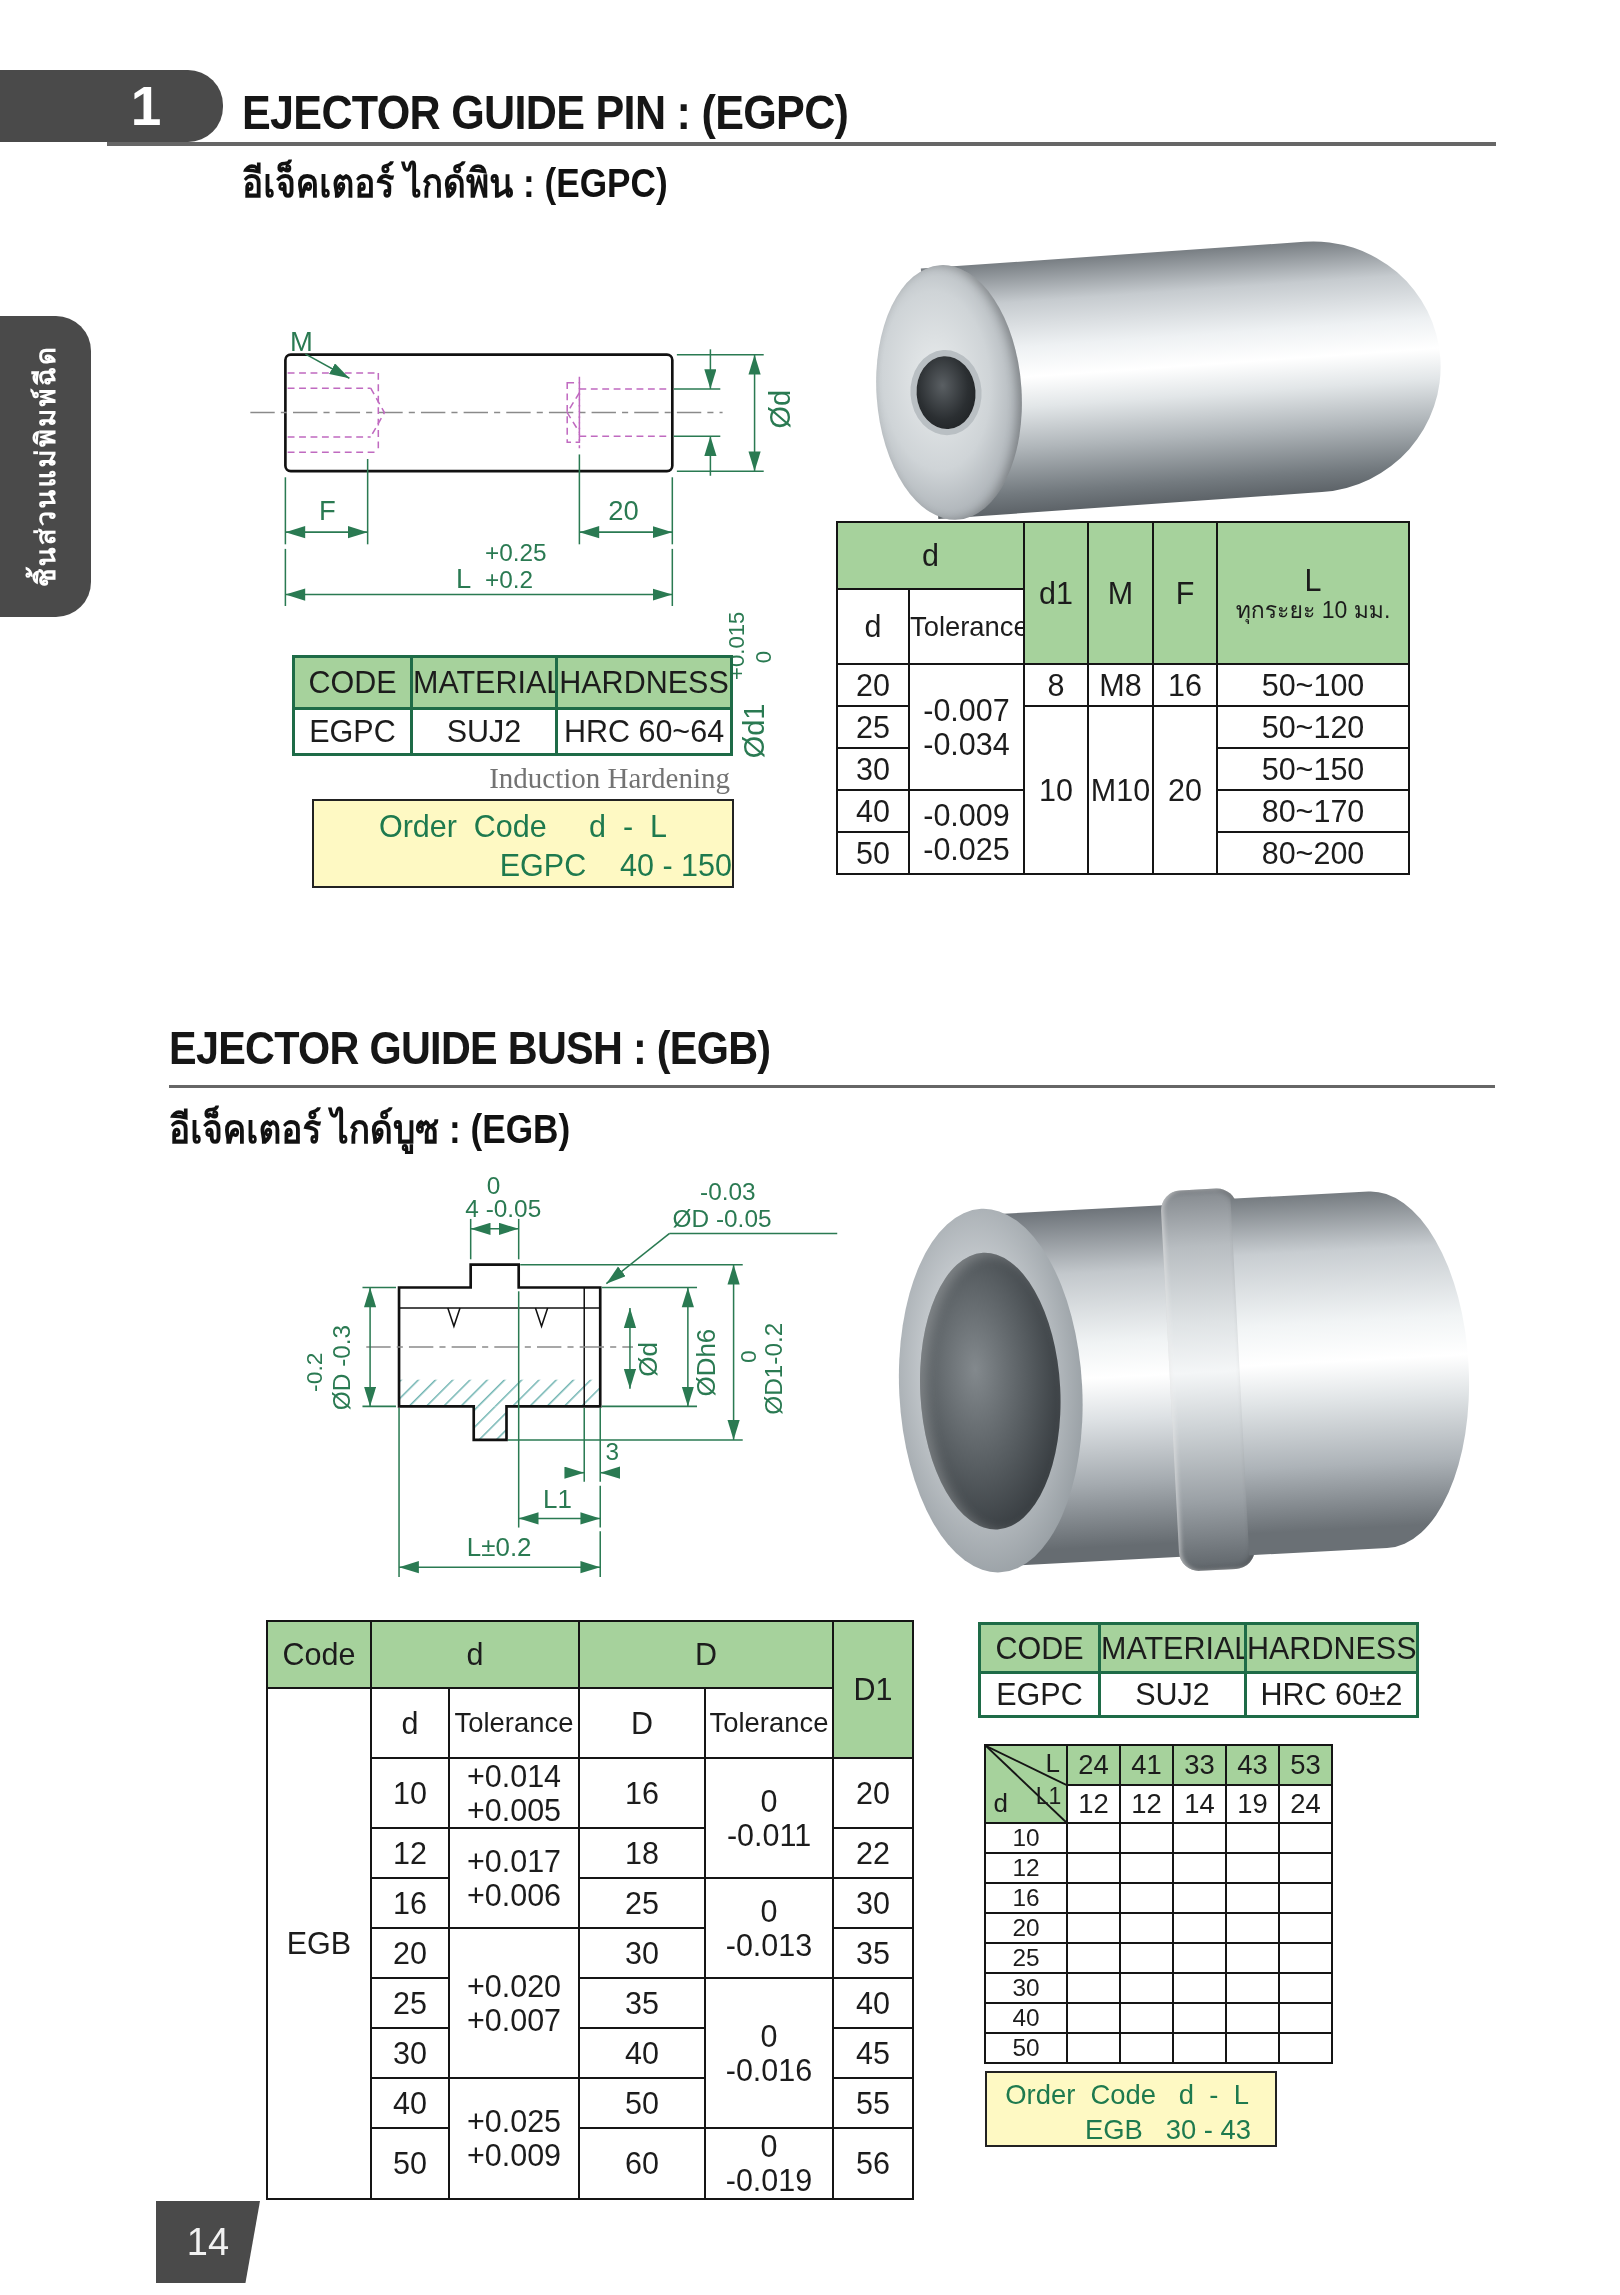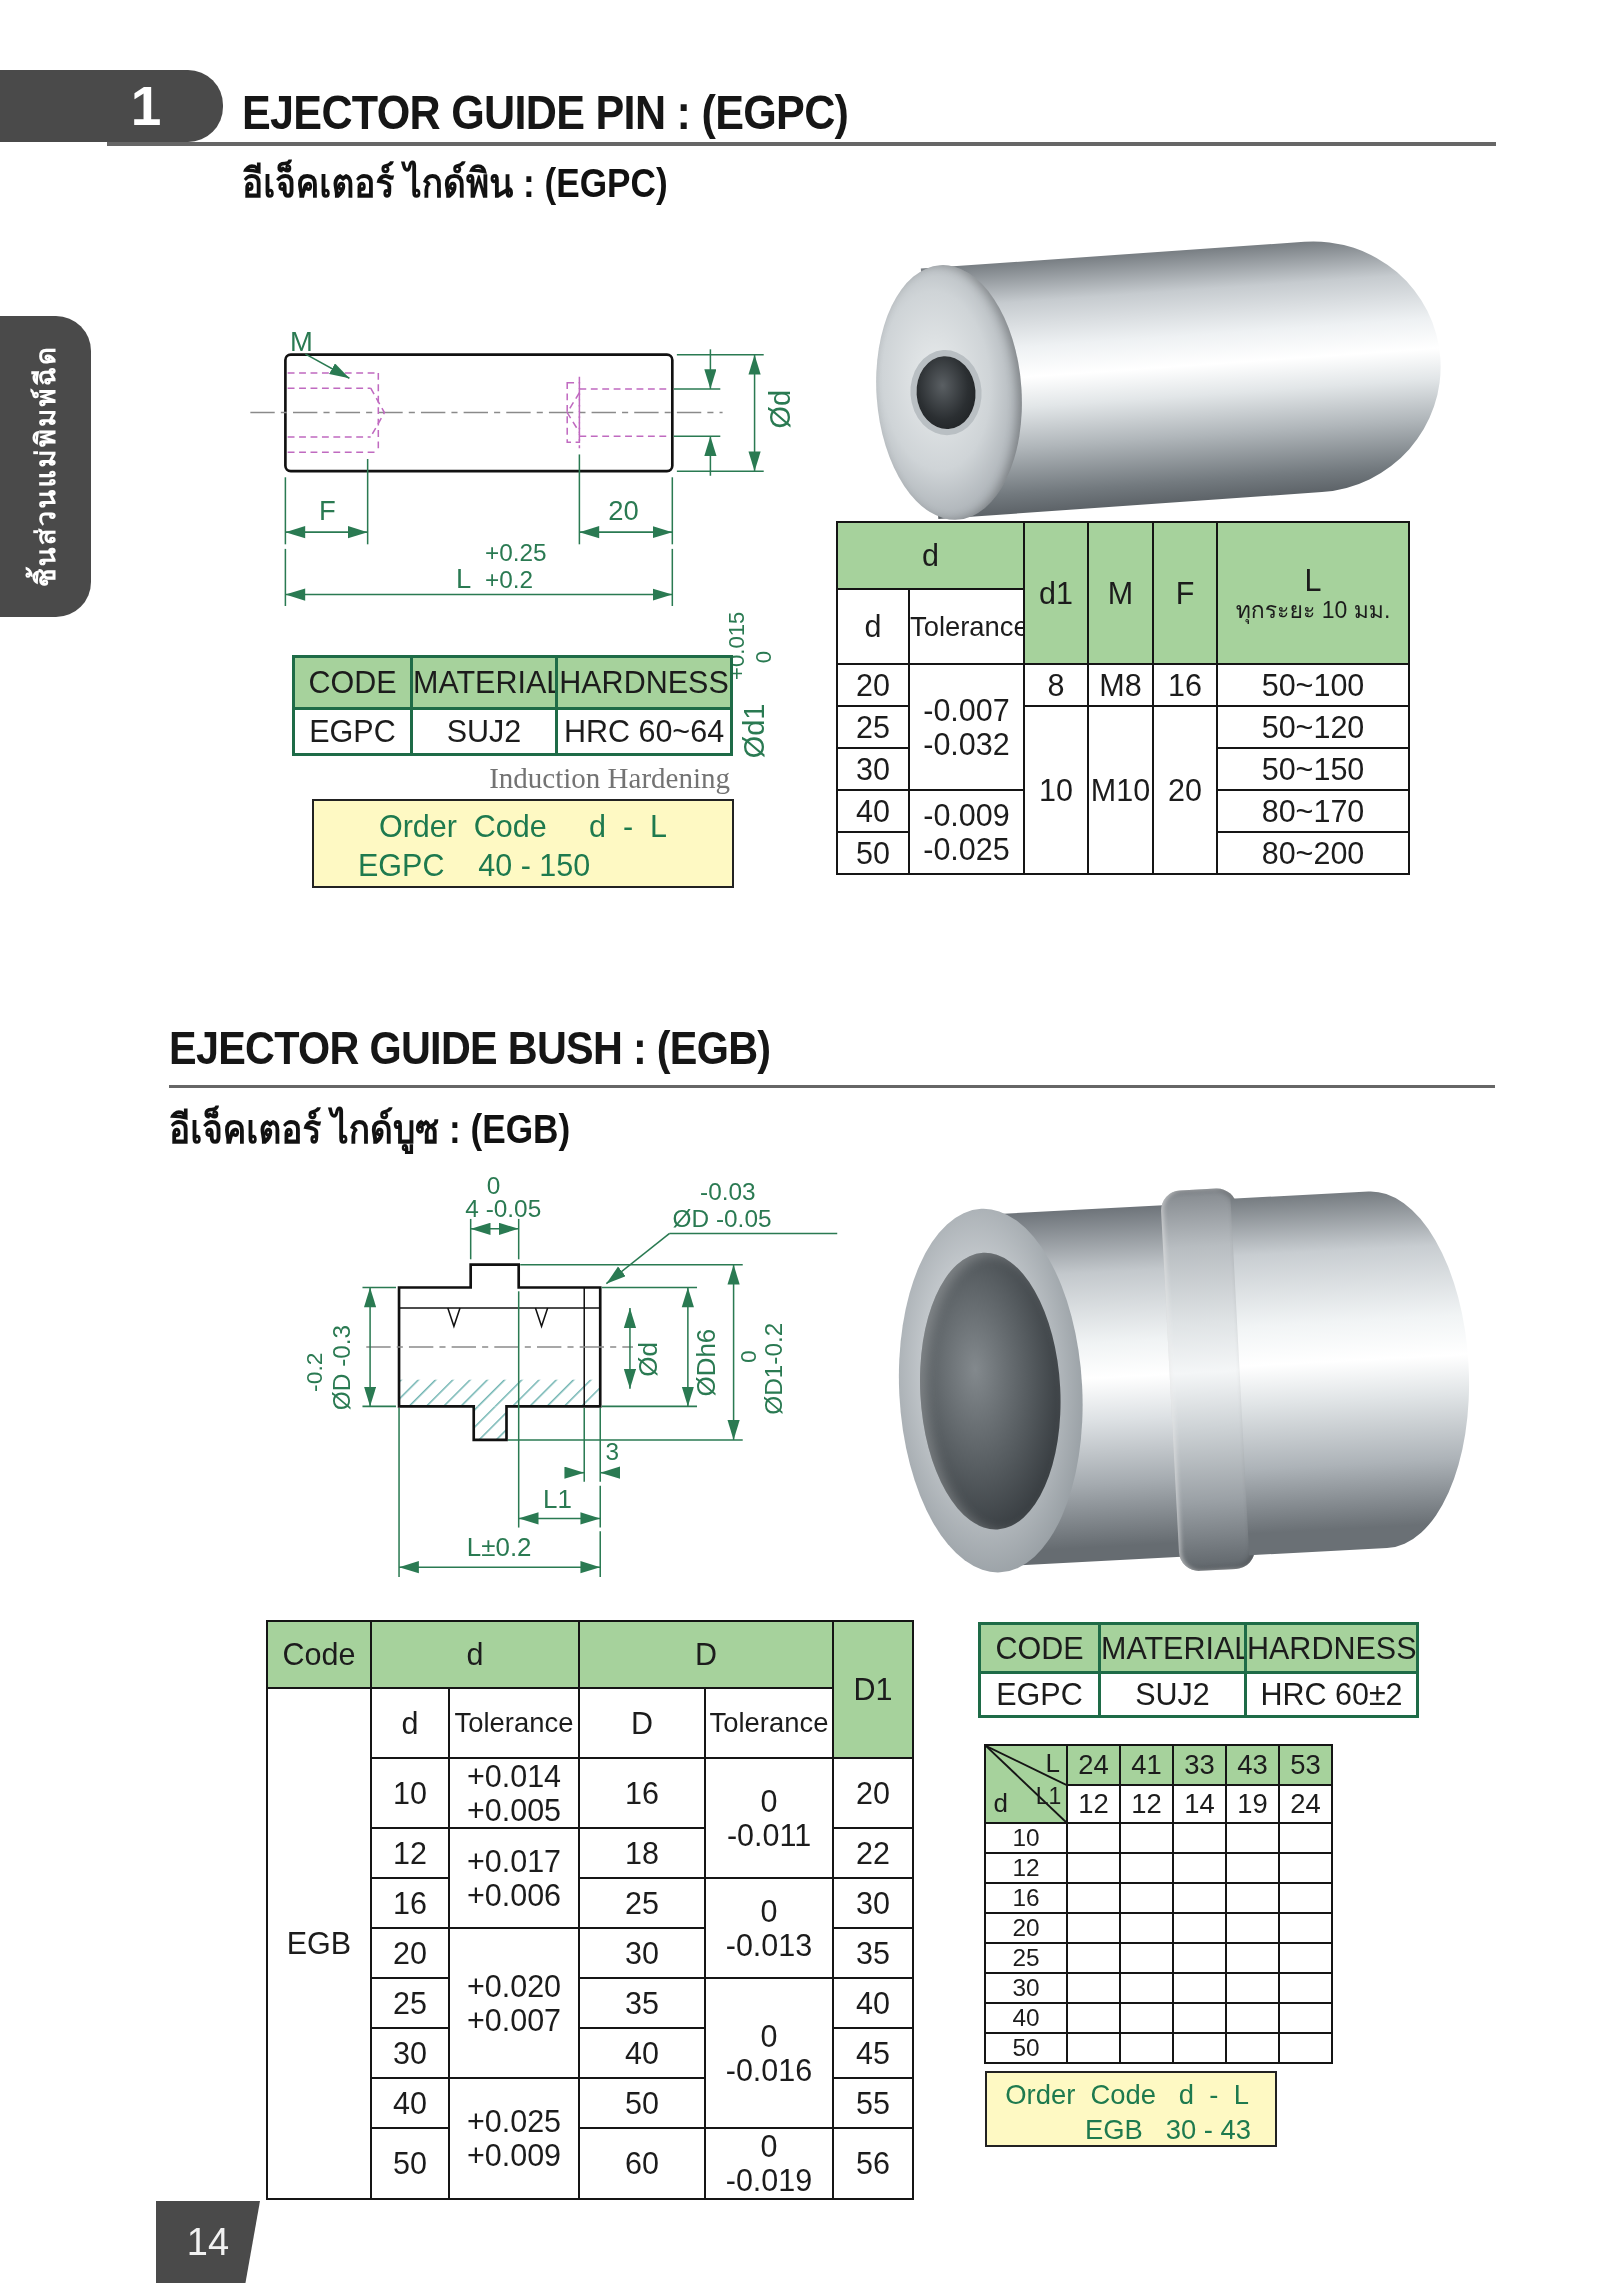--- a/index.html
+++ b/index.html
@@ -150,21 +150,21 @@
       </td>
     </tr>
     <tr style="height:75px">
       <td>d</td>
       <td style="font-size:27.4px">Tolerance</td>
     </tr>
     <tr style="height:42px">
       <td>20</td>
       <td rowspan="3" class="tol">
         <div>-0.007</div>
-            <div>-0.032</div>
+            <div>-0.034</div>
       </td>
       <td>8</td>
       <td>M8</td>
       <td>16</td>
       <td>50~100</td>
     </tr>
     <tr style="height:42px">
       <td>25</td>
       <td rowspan="4">10</td>
       <td rowspan="4">M10</td>
@@ -206,21 +206,21 @@
       <td>EGPC</td>
       <td>SUJ2</td>
       <td>HRC 60~64</td>
     </tr>
   </tbody>
     </table>
   <div class="abs note" style="left:292px;top:762px;width:438px;">Induction Hardening</div>
 
   <div class="abs order" style="left:312px;top:799px;width:418px;height:85px;">
     <div style="font-size:30.5px;text-align:center;margin-top:7.6px;">Order  Code     d  -  L</div>
-    <div style="font-size:30.5px;text-align:left;margin-top:4.6px;padding-left:44px;">EGPC    40 - 150</div>
+    <div style="font-size:30.5px;text-align:right;margin-top:4.6px;padding-left:44px;">EGPC    40 - 150</div>
   </div>
 
   <div class="abs sec-title cond" style="left:169px;top:1020px;font-size:47px;">EJECTOR GUIDE BUSH : (EGB)</div>
   <div class="abs rule" style="left:169px;top:1085px;width:1326px;height:3px;"></div>
   <div class="abs sec-sub cond" style="left:169px;top:1097px;font-size:40px;">อีเจ็คเตอร์ ไกด์บูซ : (EGB)</div>
 
   <svg class="abs" style="left:206px;top:1177px;" width="633" height="442" viewBox="0 0 830 580">
     <defs>
       <marker id="a2e" markerWidth="14" markerHeight="10" refX="13" refY="4" orient="auto">
           <path d="M0,0L13,4L0,8z" fill="#2a7a52"></path>

